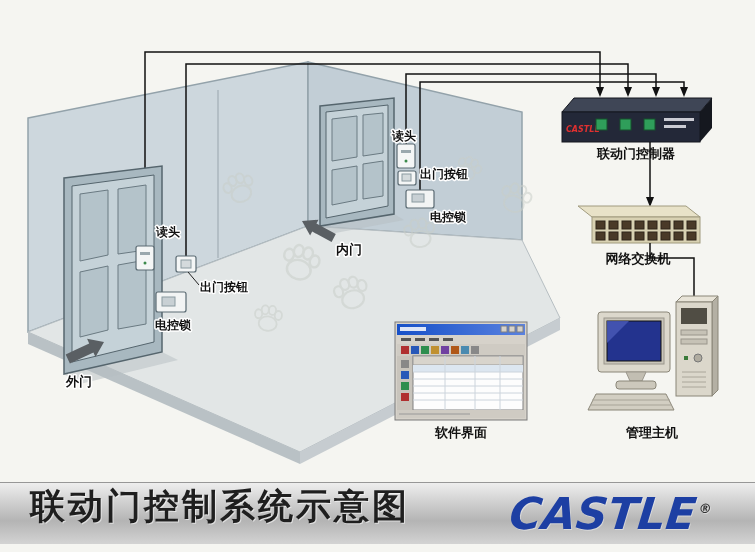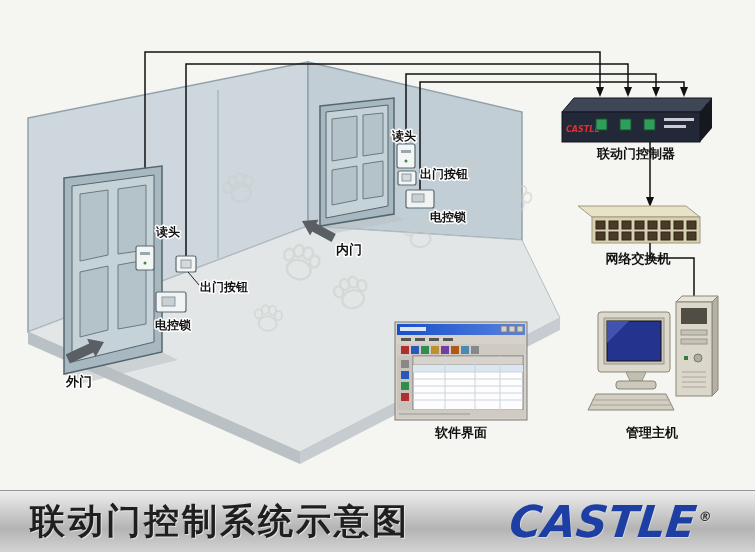--- a/index.html
+++ b/index.html
@@ -6,23 +6,23 @@
   html,body { width:755px; height:552px; }
   body { font-family:"DejaVu Sans","Liberation Sans",sans-serif; background:#ffffff; }
   .page { position:relative; width:755px; height:552px; overflow:hidden; background:#f5f5f1; }
   .stage { position:absolute; left:0; top:0; width:755px; height:490px; }
   svg { display:block; }
   svg text { font-family:"DejaVu Sans","Liberation Sans",sans-serif; }
   .dlbl { font-size:12px; font-weight:bold; fill:#101010; paint-order:stroke; stroke:#ffffff; stroke-width:3px; stroke-linejoin:round; }
   .door-lbl { font-size:13px; font-weight:bold; fill:#101010; paint-order:stroke; stroke:#ffffff; stroke-width:3px; stroke-linejoin:round; }
   .elbl { font-size:13px; font-weight:bold; fill:#101010; text-anchor:middle; }
   .ctl-brand { font-size:8px; font-weight:bold; font-style:italic; fill:#e03030; }
-  .titlebar { position:absolute; left:0; right:0; bottom:0; height:62px;
+  .titlebar { position:absolute; left:0; right:0; bottom:8px; height:62px;
       background:linear-gradient(180deg,#eeeeee 0%,#cacaca 38%,#b4b4b4 62%,#d3d3d3 100%);
-      border-top:1px solid #979797; display:flex; align-items:center; }
+      border-top:1px solid #979797; display:flex; }
   .main-title { font-size:35px; font-weight:bold; color:#1f1f1f; letter-spacing:3px;
       padding-left:30px; text-shadow:1px 1px 0 rgba(255,255,255,.55); white-space:nowrap; }
   .logo { position:absolute; right:44px; top:5px; font-size:44px; font-weight:bold; font-style:italic;
       color:#1d3fa3; transform:skewX(-6deg); text-shadow:1px 1px 0 rgba(255,255,255,.4); white-space:nowrap; }
   .logo .reg { font-size:13px; font-style:normal; color:#333; vertical-align:super; margin-left:2px; }
 </style>
 </head>
 <body>
 
 <div class="page">

